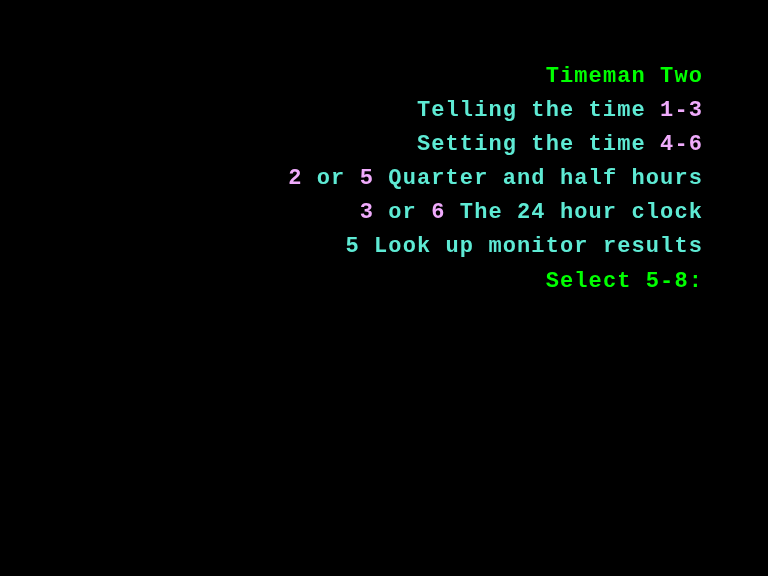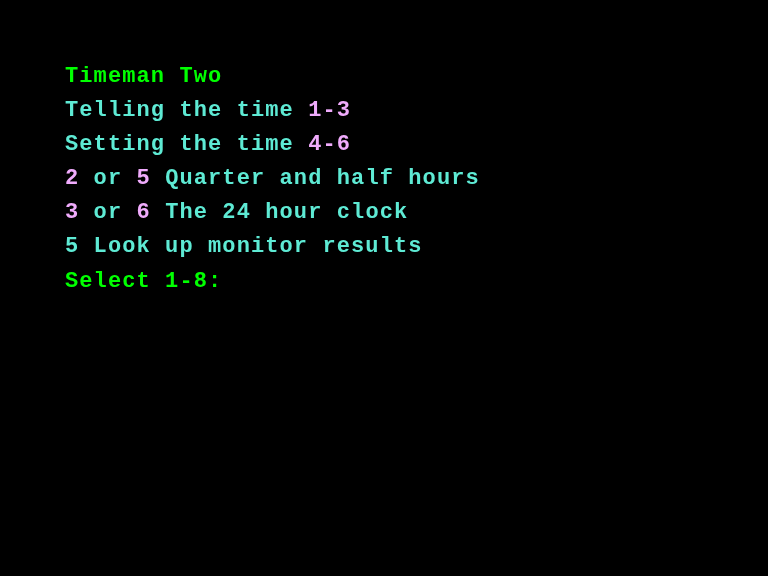--- a/index.html
+++ b/index.html
@@ -1,18 +1,19 @@
 <!DOCTYPE html>
 <html><head>
   <meta charset="utf-8">
   <style>
     * {
       margin: 0;
       padding: 0;
       box-sizing: border-box;
+      text-align: right;
     }
 
     body {
       background-color: #000000;
       width: 768px;
       height: 576px;
       overflow: hidden;
       font-family: 'Courier New', Courier, monospace;
       font-weight: bold;
       font-size: 22px;
@@ -38,14 +39,14 @@
 </head>
 <body>
 
 <div class="screen">
 <div class="line"><span class="green">Timeman Two</span></div>
     <div class="line"><span class="white">Telling the time </span><span class="yellow">1-3</span></div>
     <div class="line"><span class="white">Setting the time </span><span class="yellow">4-6</span></div>
     <div class="line"><span class="yellow">2</span><span class="white"> or </span><span class="yellow">5</span><span class="white"> Quarter and half hours</span></div>
     <div class="line"><span class="yellow">3</span><span class="white"> or </span><span class="yellow">6</span><span class="white"> The 24 hour clock</span></div>
     <div class="line"><span class="white">5 Look up monitor results</span></div>
-    <div class="line"><span class="green">Select 1-8:</span></div>
+    <div class="line"><span class="green">Select 5-8:</span></div>
   </div>
 
 </body></html>

